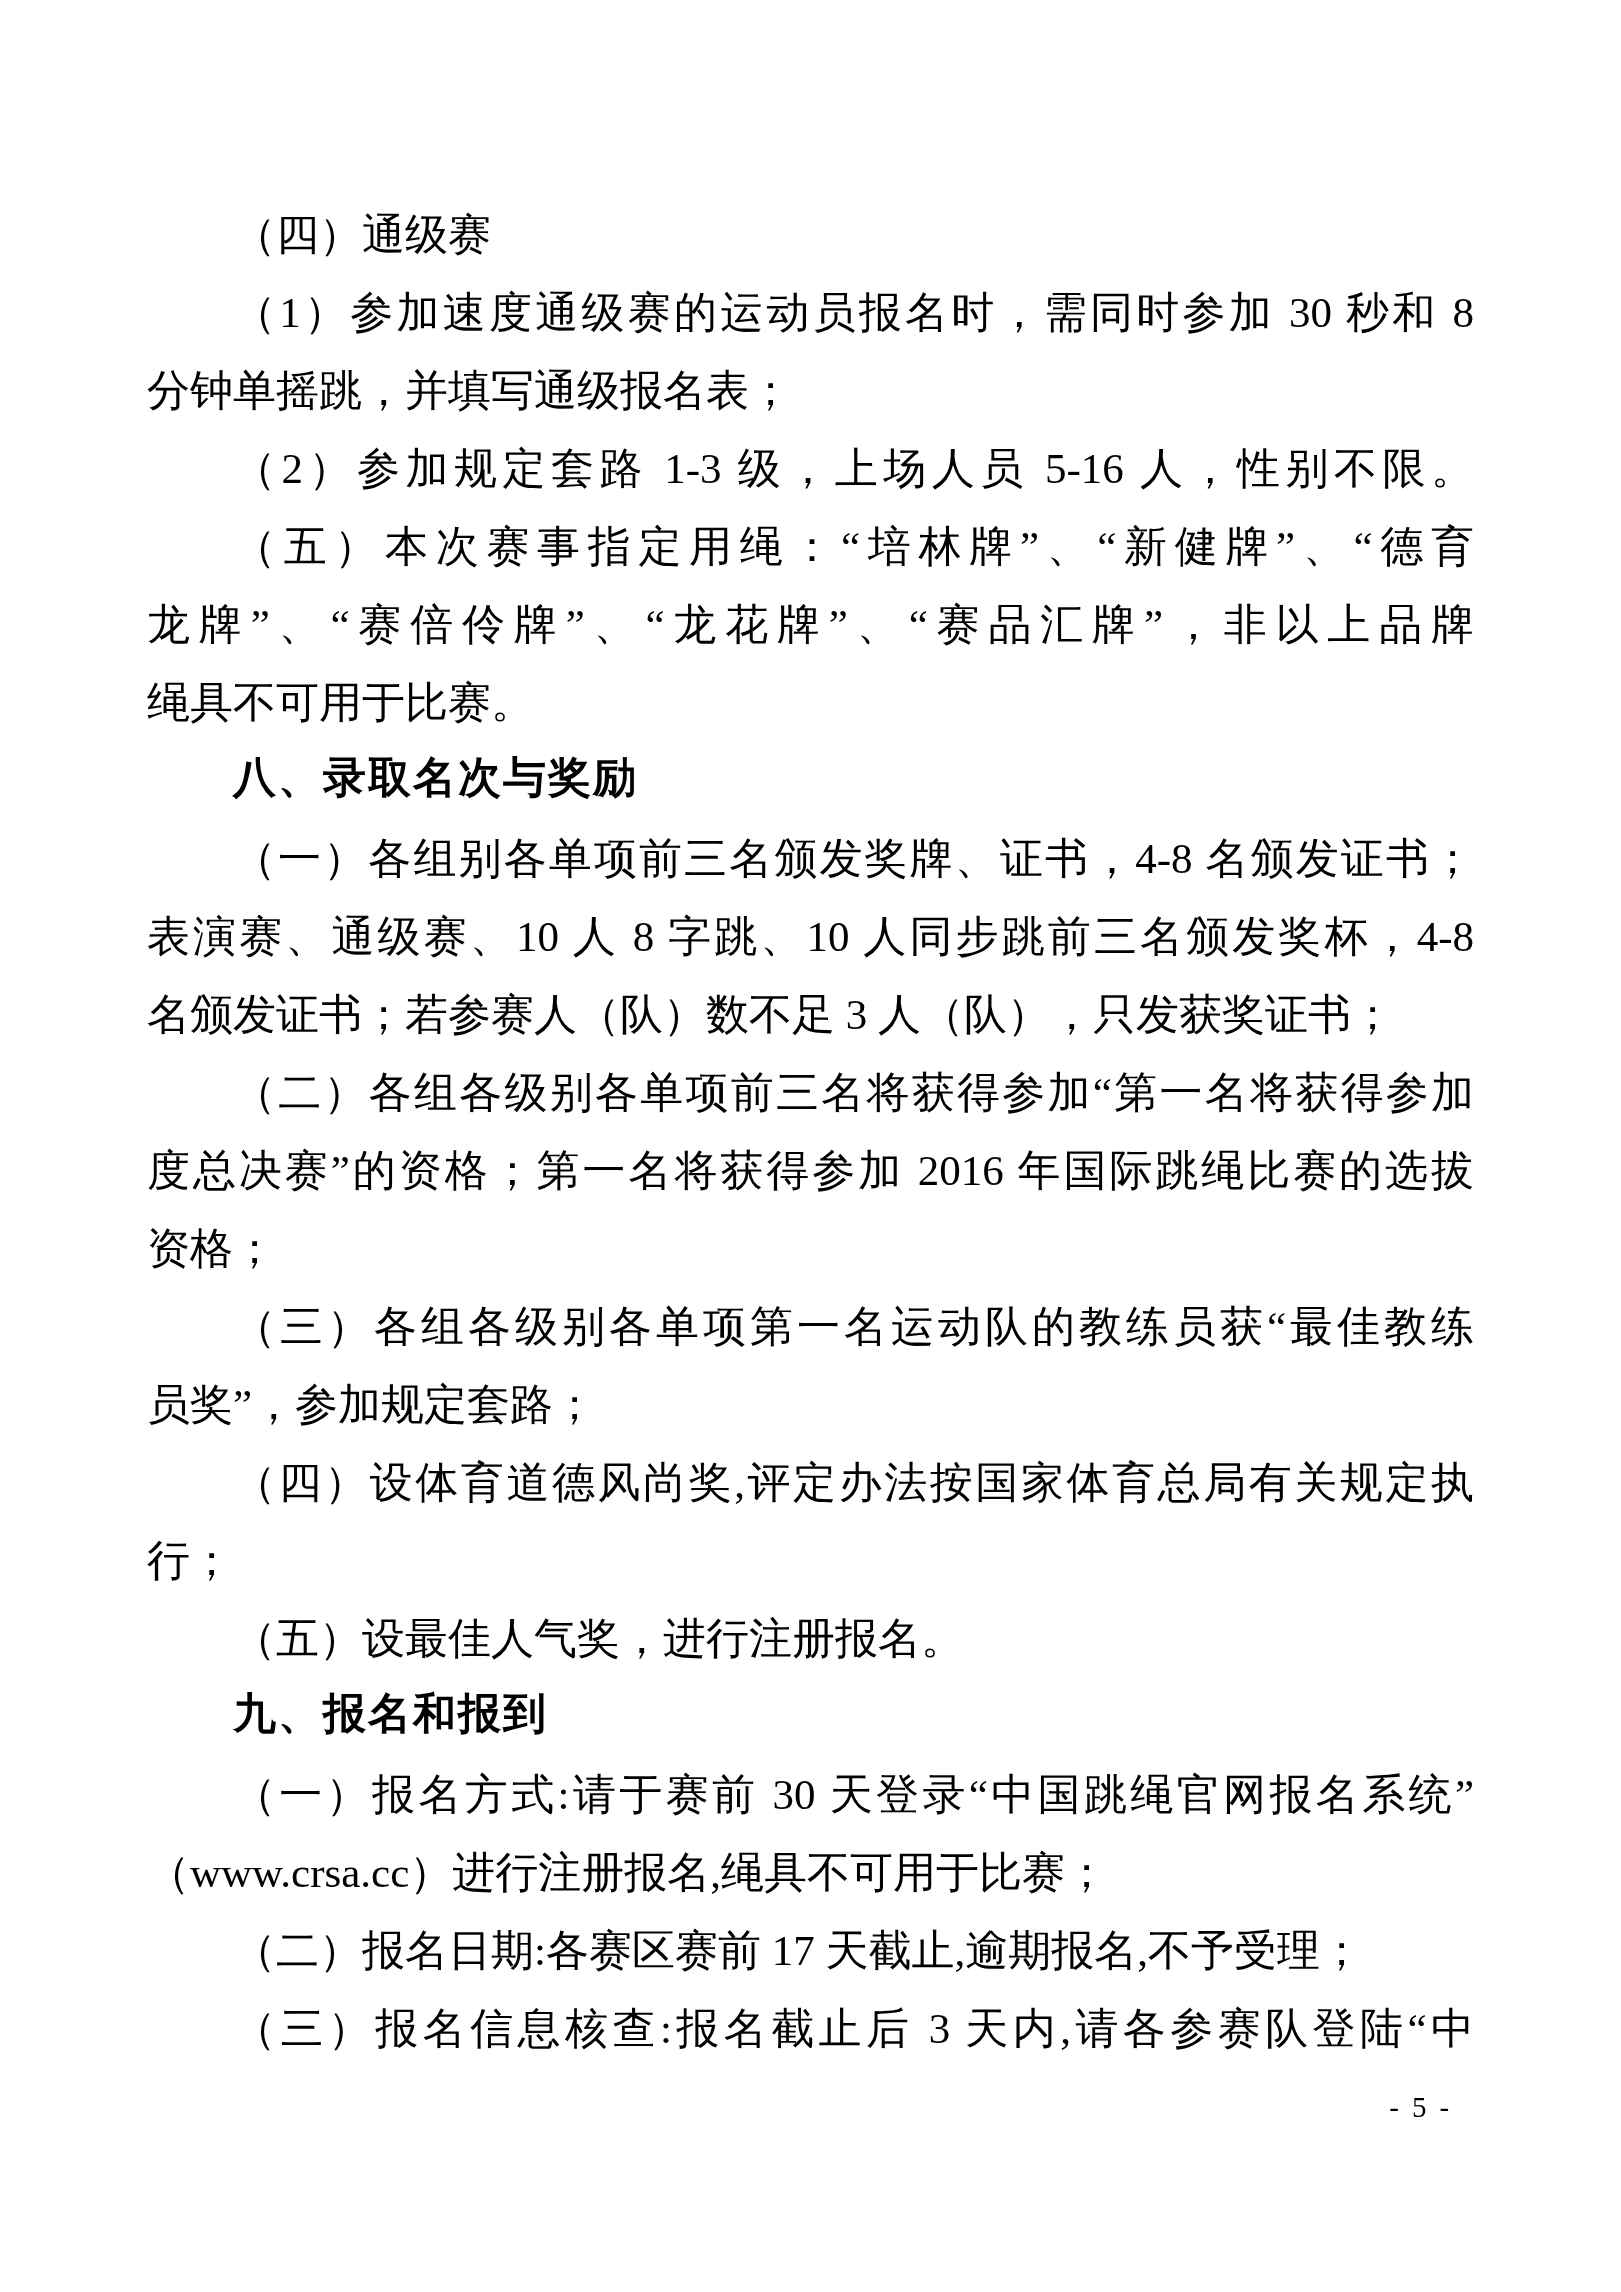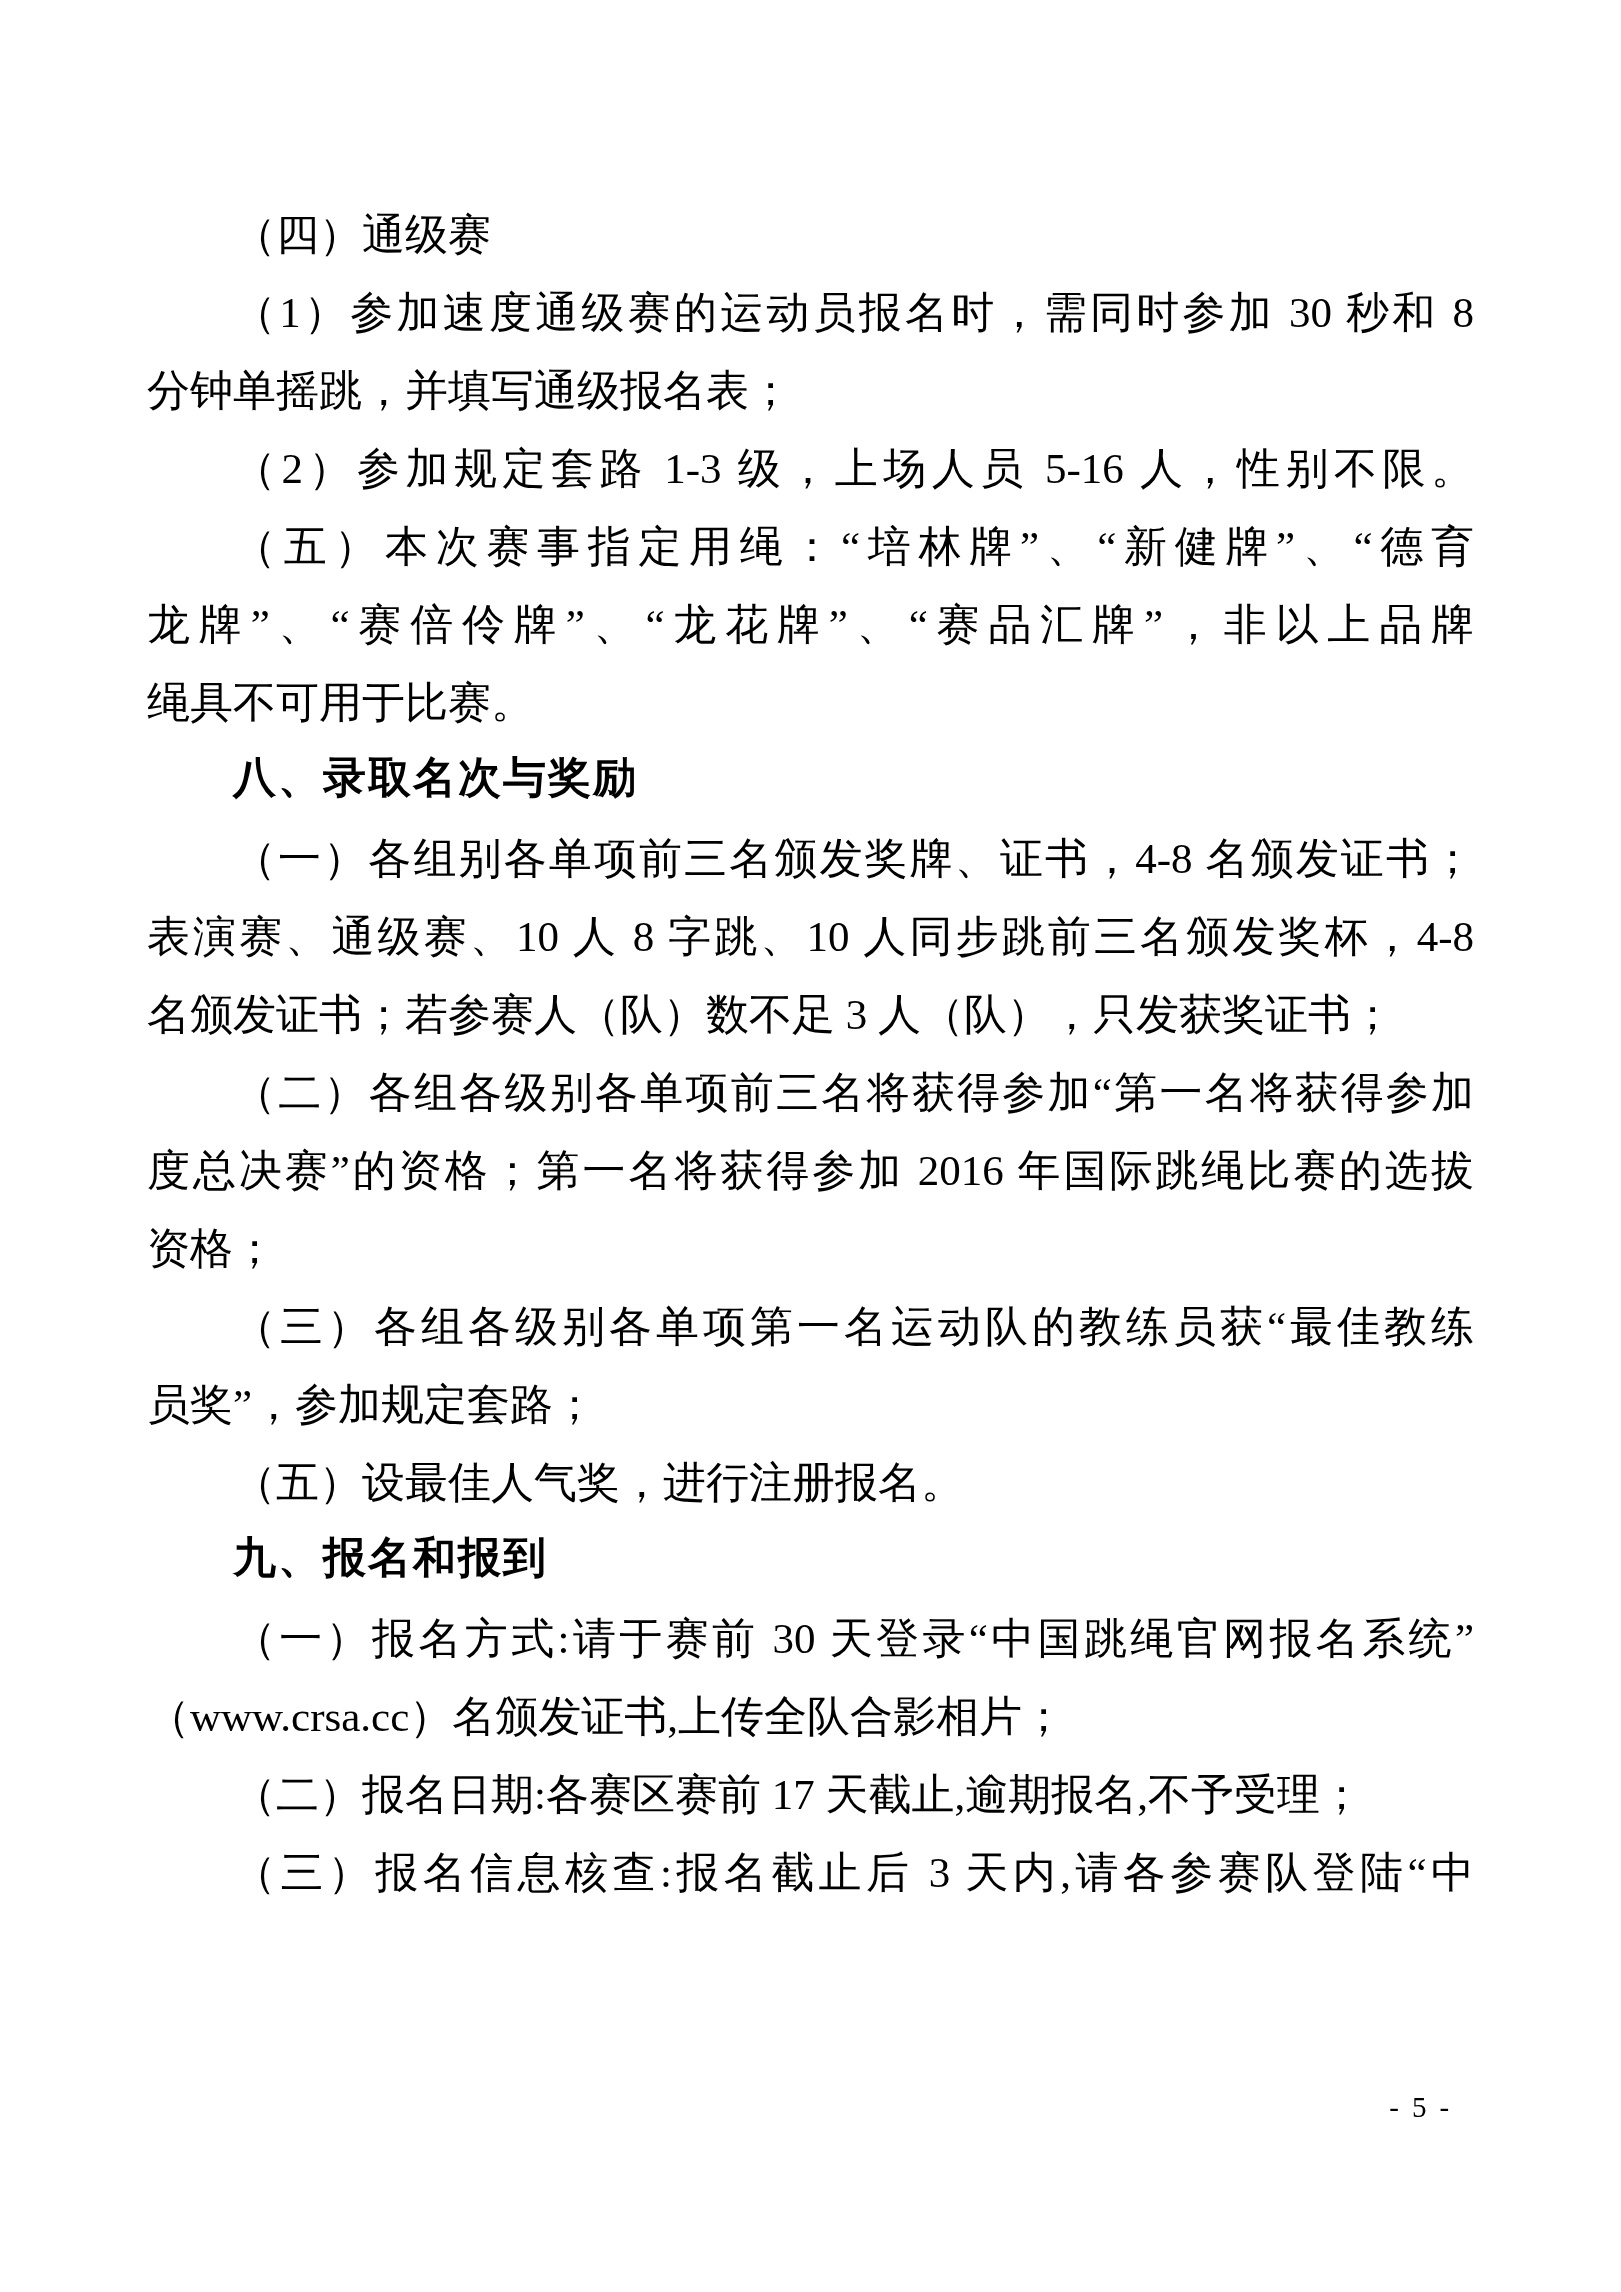--- a/index.html
+++ b/index.html
@@ -87,28 +87,32 @@
       <div class="paragraph">
         <div class="line fill indent">（二）各组各级别各单项前三名将获得参加“第一名将获得参加</div>
         <div class="line fill">度总决赛”的资格；第一名将获得参加 2016 年国际跳绳比赛的选拔</div>
         <div class="line">资格；</div>
       </div>
       <div class="paragraph">
         <div class="line fill indent">（三）各组各级别各单项第一名运动队的教练员获“最佳教练</div>
         <div class="line">员奖”，参加规定套路；</div>
       </div>
       <div class="paragraph">
+        <div class="line fill indent">（四）设体育道德风尚奖,评定办法按国家体育总局有关规定执</div>
+        <div class="line">行；</div>
+      </div>
+      <div class="paragraph">
         <div class="line indent">（五）设最佳人气奖，进行注册报名。</div>
       </div>
       <div class="paragraph heading">
         <div class="line indent">九、报名和报到</div>
       </div>
       <div class="paragraph">
         <div class="line fill indent">（一）报名方式:请于赛前 30 天登录“中国跳绳官网报名系统”</div>
-        <div class="line">（www.crsa.cc）名颁发证书,上传全队合影相片；</div>
+        <div class="line">（www.crsa.cc）进行注册报名,绳具不可用于比赛；</div>
       </div>
       <div class="paragraph">
         <div class="line indent">（二）报名日期:各赛区赛前 17 天截止,逾期报名,不予受理；</div>
       </div>
       <div class="paragraph">
         <div class="line fill indent">（三）报名信息核查:报名截止后 3 天内,请各参赛队登陆“中</div>
       </div>
     </div>
   <div class="page-number">- 5 -</div>
 </div>

